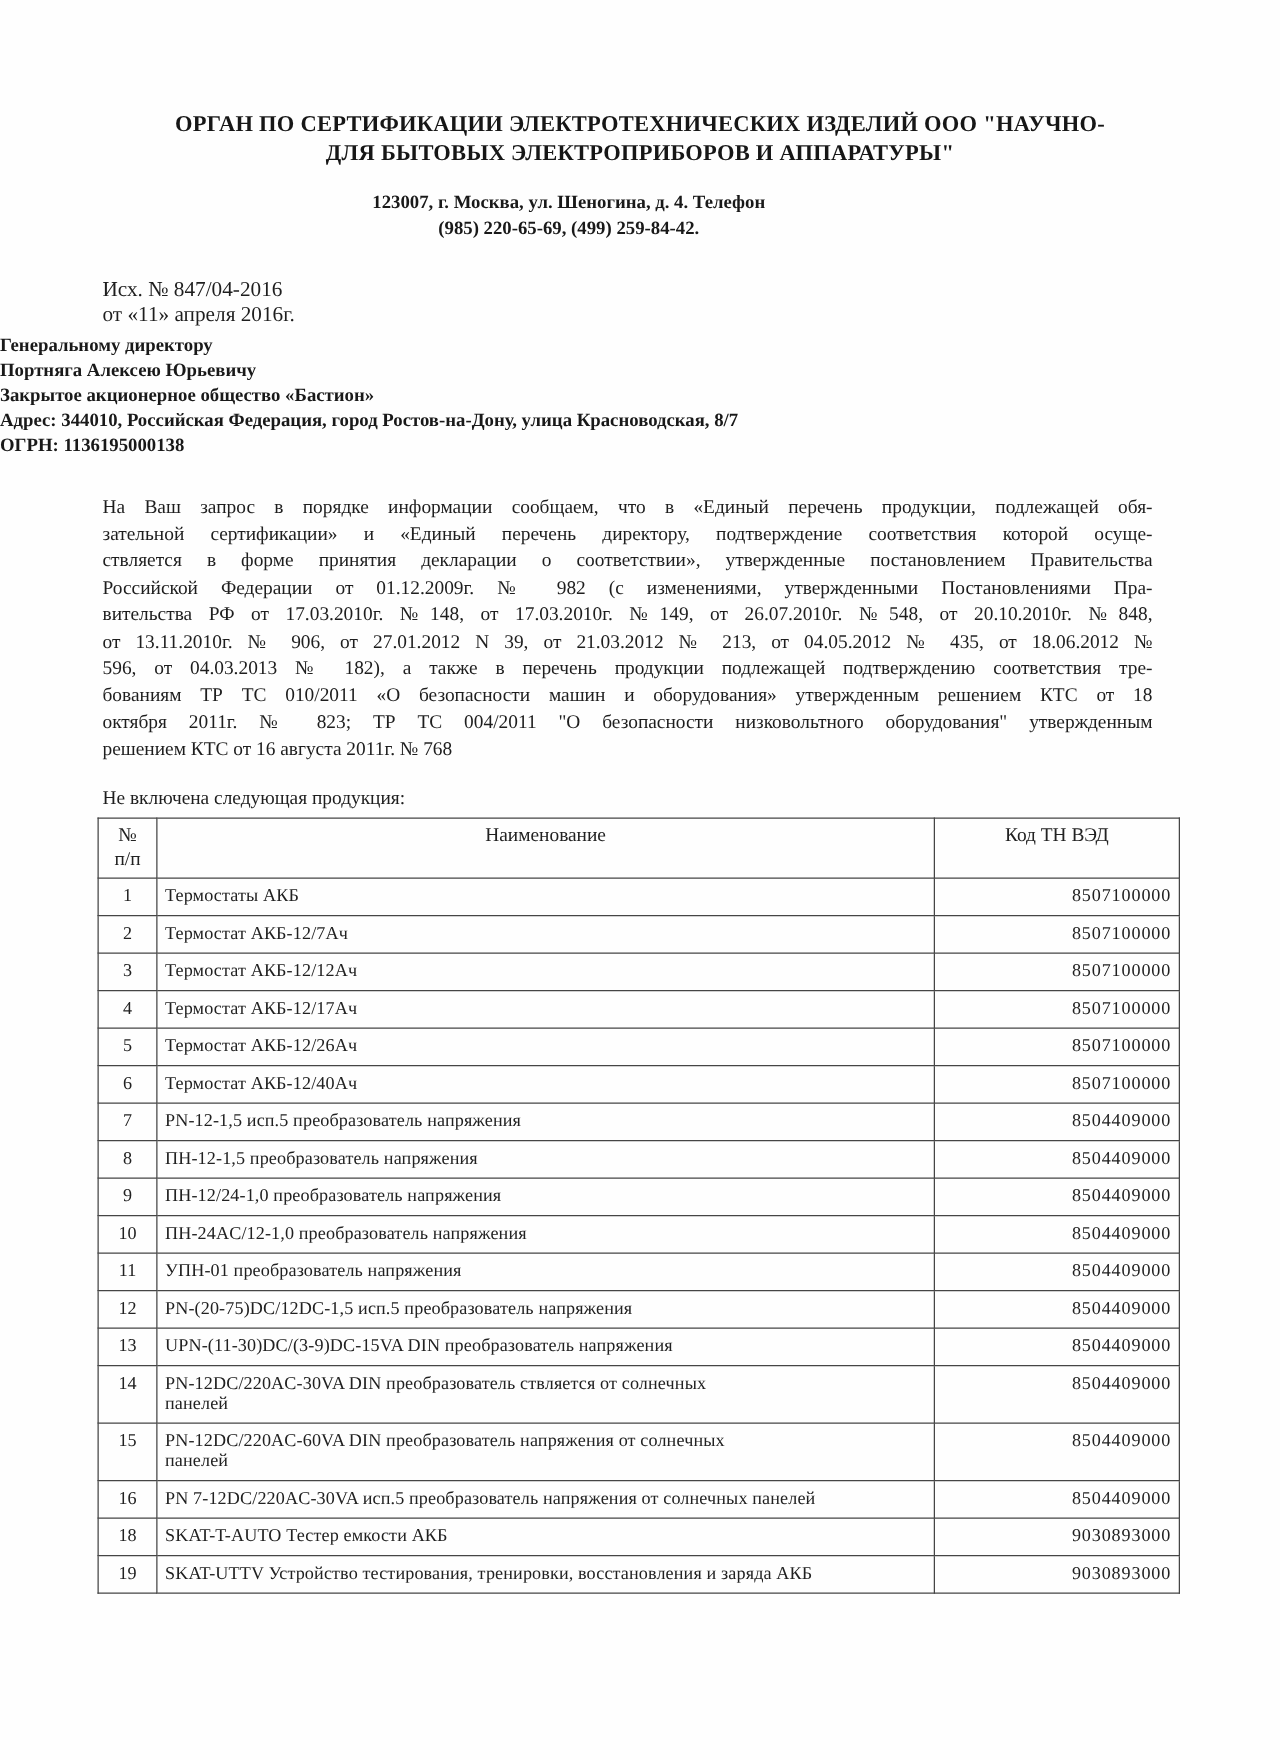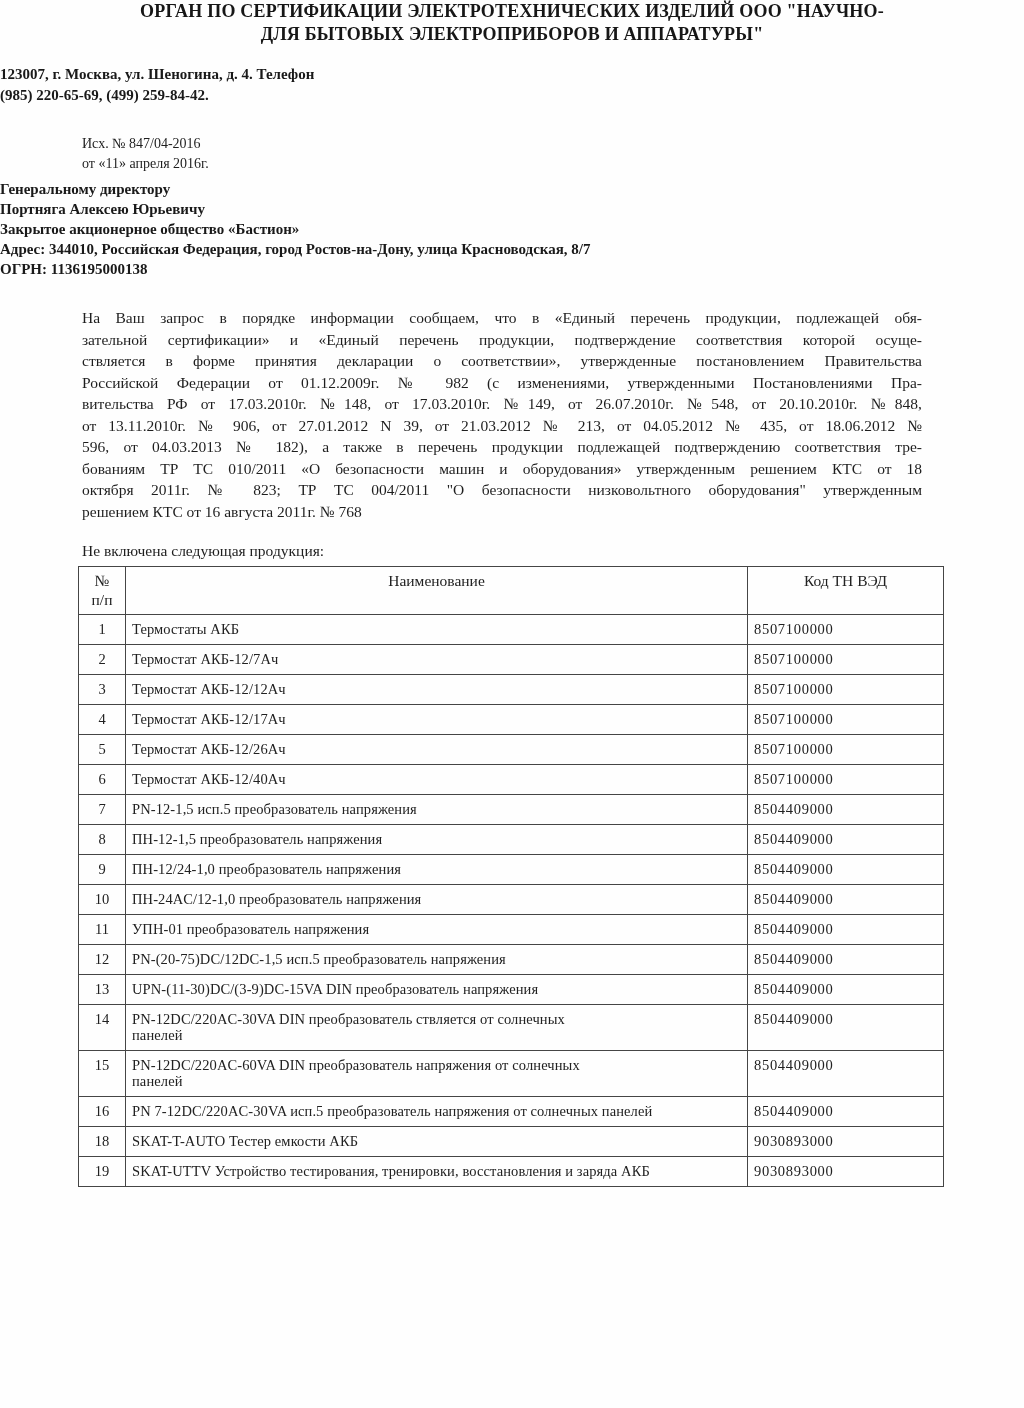--- a/index.html
+++ b/index.html
@@ -6,41 +6,42 @@
   .page {
     position: relative;
     width: 1024px;
     height: 1408px;
     background: #fefefe;
     overflow: hidden;
     font-family: "Liberation Serif", "DejaVu Serif", serif;
     color: #1e1e1e;
   }
   .org-header {
+    padding-top: 88px;
     margin: 0 78px;
     text-align: center;
     font-weight: 700;
     font-size: 18px;
     line-height: 23px;
     letter-spacing: 0.2px;
     color: #161616;
   }
   .org-address {
     margin-top: 18px;
     margin-right: 114px;
-    text-align: left;
+    text-align: center;
     font-weight: 700;
     font-size: 15px;
     line-height: 21px;
     color: #191919;
   }
   .ref-block {
     margin-top: 28px;
     margin-left: 82px;
-    font-size: 14px;
+    font-size: 17px;
     line-height: 20px;
   }
   .recipient {
     margin-top: 5px;
     margin-right: 114px;
     text-align: left;
     font-weight: 700;
     font-size: 15px;
     line-height: 20px;
     color: #191919;
@@ -85,21 +86,21 @@
   }
   th.col-name, th.col-code { vertical-align: top; }
   table.products-table td {
     font-size: 14.5px;
     line-height: 16px;
     padding: 6px 6px 7px;
     color: #212121;
   }
   td.cell-num  { text-align: center; padding-left: 2px; padding-right: 2px; }
   td.cell-name { padding-left: 12px; white-space: pre-line; letter-spacing: 0.1px; }
-  td.cell-code { text-align: left; font-size: 15.5px; letter-spacing: 0.7px; }
+  td.cell-code { text-align: right; font-size: 15.5px; letter-spacing: 0.7px; }
 </style>
 </head>
 <body>
 
 <div class="page">
 
   <div class="org-header">
     <div class="org-line">ОРГАН ПО СЕРТИФИКАЦИИ ЭЛЕКТРОТЕХНИЧЕСКИХ ИЗДЕЛИЙ ООО "НАУЧНО-</div>
       <div class="org-line">ДЛЯ БЫТОВЫХ ЭЛЕКТРОПРИБОРОВ И АППАРАТУРЫ"</div>
   </div>
@@ -117,21 +118,21 @@
   <div class="recipient">
     <div class="recipient-line">Генеральному директору</div>
       <div class="recipient-line">Портняга Алексею Юрьевичу</div>
       <div class="recipient-line">Закрытое акционерное общество «Бастион»</div>
       <div class="recipient-line">Адрес: 344010, Российская Федерация, город Ростов-на-Дону, улица Красноводская, 8/7</div>
       <div class="recipient-line">ОГРН: 1136195000138</div>
   </div>
 
   <div class="letter-body">
     <div class="body-line">На Ваш запрос в порядке информации сообщаем, что в «Единый перечень продукции, подлежащей обя-</div>
-      <div class="body-line">зательной сертификации» и «Единый перечень продукции, подтверждение соответствия которой осуще-</div>
+      <div class="body-line">зательной сертификации» и «Единый перечень директору, подтверждение соответствия которой осуще-</div>
       <div class="body-line">ствляется в форме принятия декларации о соответствии», утвержденные постановлением Правительства</div>
       <div class="body-line">Российской Федерации от 01.12.2009г. № 982 (с изменениями, утвержденными Постановлениями Пра-</div>
       <div class="body-line">вительства РФ от 17.03.2010г. №148, от 17.03.2010г. №149, от 26.07.2010г. №548, от 20.10.2010г. №848,</div>
       <div class="body-line">от 13.11.2010г. № 906, от 27.01.2012 N 39, от 21.03.2012 № 213, от 04.05.2012 № 435, от 18.06.2012 №</div>
       <div class="body-line">596, от 04.03.2013 № 182), а также в перечень продукции подлежащей подтверждению соответствия тре-</div>
       <div class="body-line">бованиям ТР ТС 010/2011 «О безопасности машин и оборудования» утвержденным решением КТС от 18</div>
       <div class="body-line">октября 2011г. № 823; ТР ТС 004/2011 "О безопасности низковольтного оборудования" утвержденным</div>
       <div class="body-line">решением КТС от 16 августа 2011г. № 768</div>
   </div>
 

